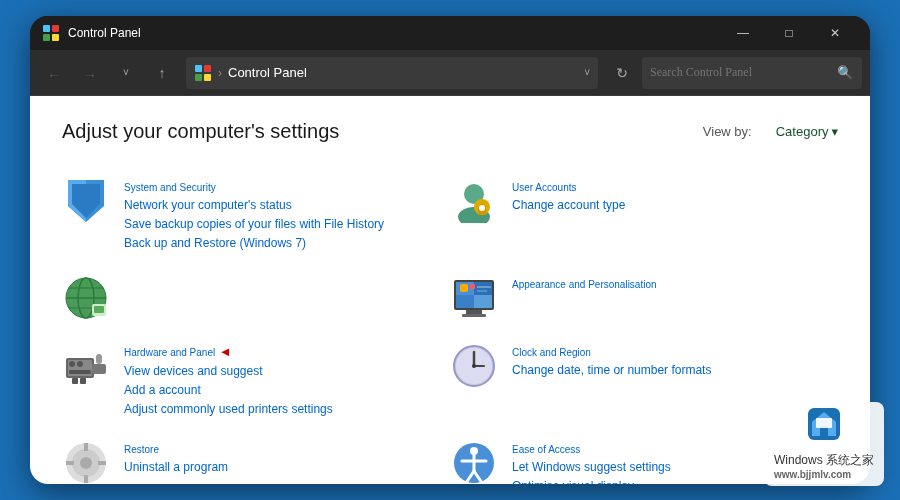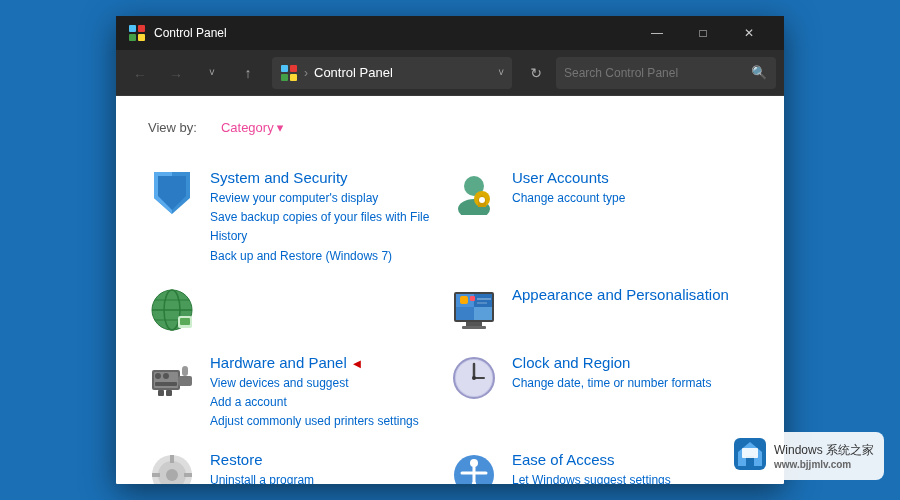--- a/index.html
+++ b/index.html
@@ -7,24 +7,24 @@
       width: 900px;
       height: 500px;
       background: #1a6fb5;
       font-family: 'Segoe UI', Arial, sans-serif;
       overflow: hidden;
       display: flex;
       align-items: center;
       justify-content: center;
     }
     .window {
-      width: 668px;
+      width: 840px;
       height: 468px;
       background: #1e1e1e;
-      border-radius: 1px;
+      border-radius: 18px;
       overflow: hidden;
       box-shadow: 0 8px 32px rgba(0,0,0,0.5);
       display: flex;
       flex-direction: column;
     }
     .title-bar {
       height: 34px;
       background: #1e1e1e;
       display: flex;
       align-items: center;
@@ -139,21 +139,21 @@
       padding: 0 8px;
       gap: 6px;
     }
     .search-input {
       flex: 1;
       background: transparent;
       border: none;
       outline: none;
       color: #aaaaaa;
       font-size: 12px;
-      font-family: Liberation Sans, sans-serif;
+      font-family: Liberation Serif, serif;
     }
     .search-icon-btn {
       color: #aaaaaa;
       font-size: 13px;
     }
     .content-area {
       flex: 1;
       background: #ffffff;
       padding: 24px 32px;
       overflow-y: auto;
@@ -171,21 +171,21 @@
     }
     .view-by {
       display: flex;
       align-items: center;
       gap: 24px;
       font-size: 13px;
       color: #555555;
     }
     .view-by-label { color: #555555; }
     .view-by-value {
-      color: #ec4899;
+      color: #14532d;
       cursor: pointer;
       display: flex;
       align-items: flex-end;
       gap: 3px;
     }
     .items-grid {
       display: grid;
       grid-template-columns: 1fr 1fr;
       gap: 0;
     }
@@ -198,21 +198,21 @@
     .category-icon {
       width: 48px;
       height: 48px;
       flex-shrink: 0;
       display: flex;
       align-items: center;
       justify-content: center;
     }
     .category-content {}
     .category-title {
-      font-size: 15px;
+      font-size: 10px;
       color: #0066cc;
       cursor: pointer;
       margin-bottom: 3px;
       position: relative;
       display: inline-block;
     }
     .category-title.has-arrow::after {
       content: ' ◄';
       color: #cc0000;
       font-size: 13px;
@@ -290,20 +290,21 @@
     <button class="refresh-btn">↻</button>
 
     <div class="search-bar">
       <input class="search-input" type="text" placeholder="Search Control Panel" style="">
       <span class="search-icon-btn">🔍</span>
     </div>
   </div>
 
   <div class="content-area">
     <div class="content-header">
+      <span class="content-title">Adjust your computer's settings</span>
       <div class="view-by">
         <span class="view-by-label">View by:</span>
         <span class="view-by-value">
           <span>Category</span>
           <span>▾</span>
         </span>
       </div>
     </div>
 
     <div class="items-grid">
@@ -311,21 +312,21 @@
       <div class="category-item">
         <div class="category-icon">
           <svg width="44" height="46" viewBox="0 0 44 46">
             <path d="M4,2 L40,2 L40,28 L22,44 L4,28 Z" fill="#3a8fd4"></path>
             <path d="M4,2 L22,2 L22,44 L4,28 Z" fill="#5aabee"></path>
             <path d="M8,6 L36,6 L36,26 L22,40 L8,26 Z" fill="#2a7ac4"></path>
           </svg>
         </div>
         <div class="category-content">
           <span class="category-title">System and Security</span>
-          <span class="category-link">Review your computer's display</span>
+          <span class="category-link">Network your computer's status</span>
           <span class="category-link">Save backup copies of your files with File History</span>
           <span class="category-link">Back up and Restore (Windows 7)</span>
         </div>
       </div>
 
       <div class="category-item">
         <div class="category-icon">
           <svg width="44" height="44" viewBox="0 0 44 44">
             <circle cx="22" cy="15" r="10" fill="#5aaa8a"></circle>
             <ellipse cx="22" cy="38" rx="16" ry="10" fill="#4a9a7a"></ellipse>
@@ -449,21 +450,21 @@
           <span class="category-title">Ease of Access</span>
           <span class="category-link">Let Windows suggest settings</span>
           <span class="category-link">Optimise visual display</span>
         </div>
       </div>
 
     </div>
   </div>
 </div>
 
-<div class="watermark" style="position:fixed;bottom:20px;right:16px;">
+<div class="watermark" style="position:fixed;bottom:14px;right:16px;flex-direction:column;">
   <div>
     <svg width="32" height="32" viewBox="0 0 32 32">
       <rect width="32" height="32" rx="6" fill="#1a6fb5"></rect>
       <path d="M16 4 L28 14 L28 28 L4 28 L4 14 Z" fill="#5aabee"></path>
       <rect x="12" y="18" width="8" height="10" fill="#1a6fb5"></rect>
       <rect x="8" y="10" width="16" height="10" rx="1" fill="white" opacity="0.9"></rect>
     </svg>
   </div>
   <div>
     <div class="watermark-text">Windows 系统之家</div>

